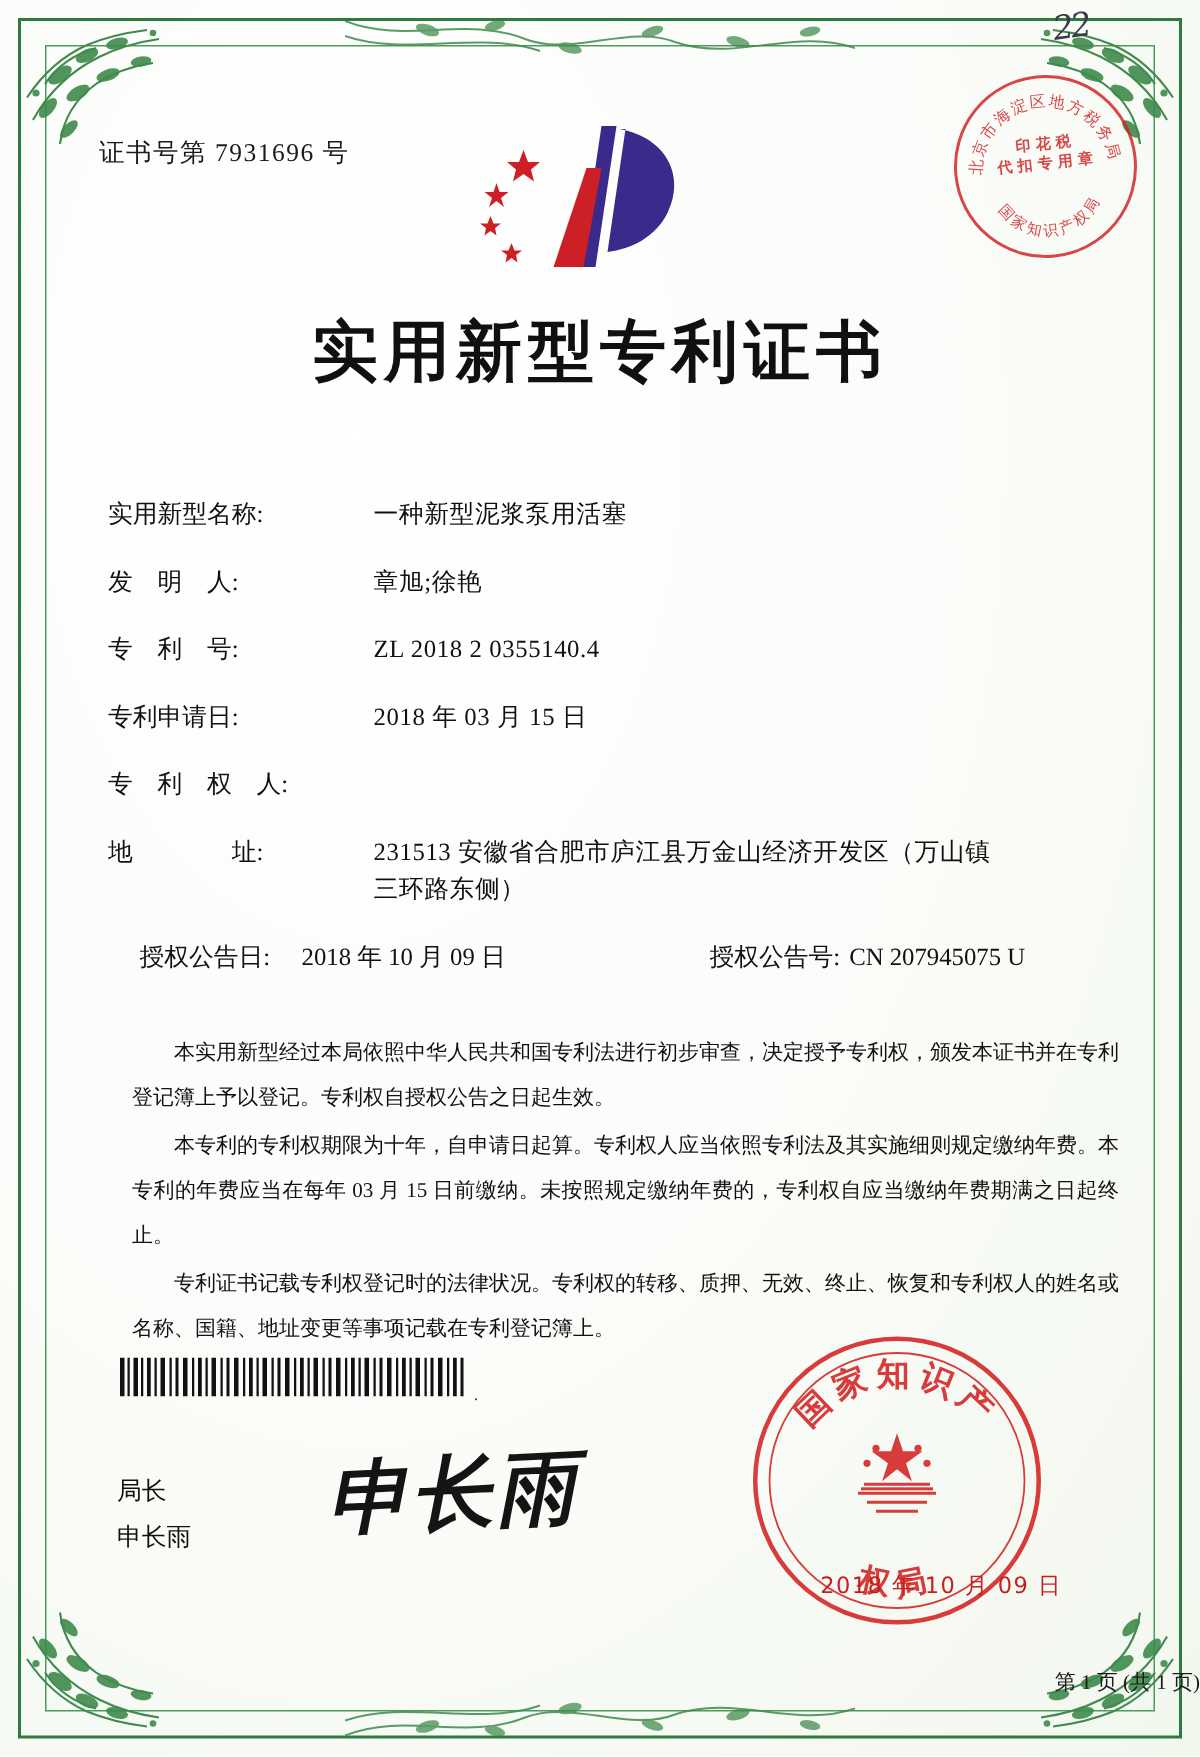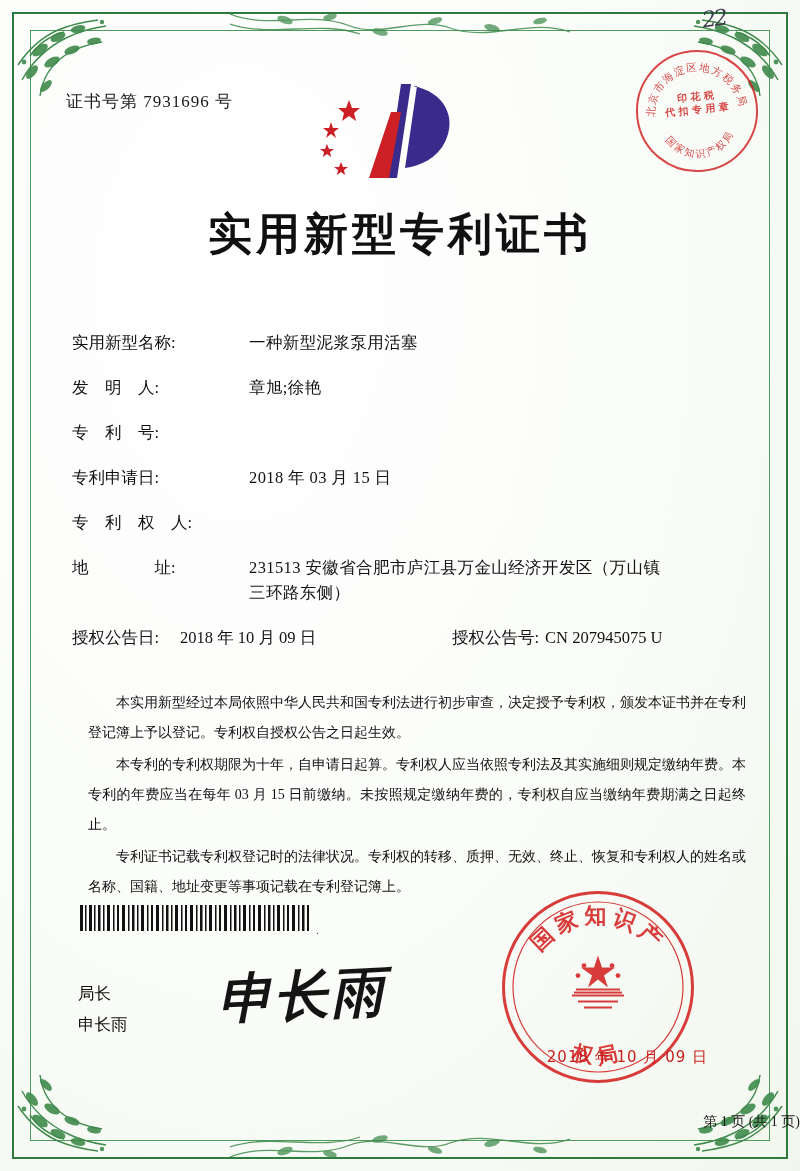--- a/index.html
+++ b/index.html
@@ -159,20 +159,21 @@
     margin-left: 33px;
   }
   .field-value .second-line {
     display: block;
   }
   .two-col {
     display: flex;
     align-items: center;
     margin-bottom: 6px;
     line-height: 25px;
+    margin-left: 21px;
   }
   .two-col .col-a { width: 380px; flex: 0 0 380px; display: flex; }
   .two-col .col-b { flex: 1; display: flex; }
   .two-col .lbl { white-space: pre; }
 
   
   .body-text {
     position: absolute;
     left: 88px;
     top: 688px;
@@ -444,20 +445,21 @@
     <div class="field-row">
       <div class="field-label">实用新型名称:</div>
       <div class="field-value">一种新型泥浆泵用活塞</div>
     </div>
     <div class="field-row">
       <div class="field-label">发　明　人:</div>
       <div class="field-value">章旭;徐艳</div>
     </div>
     <div class="field-row">
       <div class="field-label">专　利　号:</div>
+      <div class="field-value">ZL 2018 2 0355140.4</div>
     </div>
     <div class="field-row">
       <div class="field-label">专利申请日:</div>
       <div class="field-value">2018 年 03 月 15 日</div>
     </div>
     <div class="field-row">
       <div class="field-label">专　利　权　人:</div>
     </div>
     <div class="field-row">
       <div class="field-label">地　　　　址:</div>

